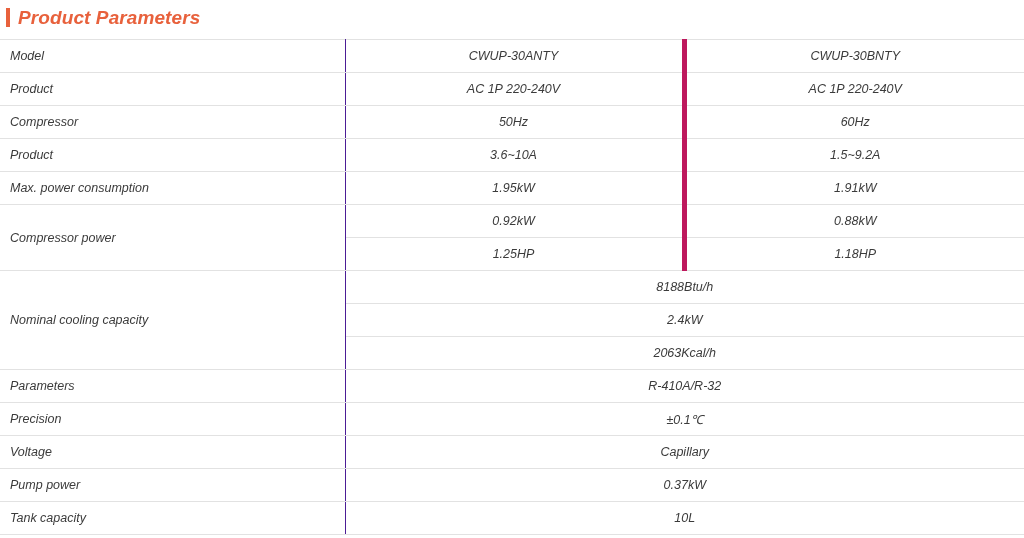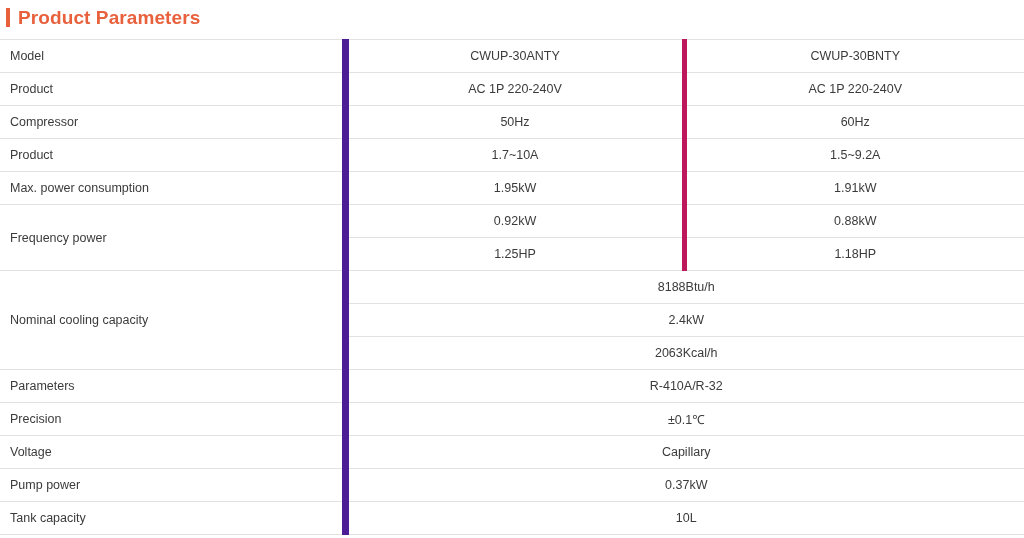--- a/index.html
+++ b/index.html
@@ -13,20 +13,21 @@
     font-family: "Liberation Sans", sans-serif;
     color: #333333;
     overflow: hidden;
   }
 
   .page {
     width: 922px;
     height: 538px;
     position: relative;
     box-sizing: border-box;
+    font-style: italic;
   }
 
   
   .title-row {
     display: flex;
     align-items: center;
     padding: 4px 0 0 6px;
     height: 30px;
     box-sizing: border-box;
   }
@@ -63,21 +64,21 @@
     border-right: none;
     height: 32px;
     padding: 0;
     vertical-align: middle;
     color: #3b3b3b;
     font-size: 12.5px;
   }
   .spec-table td.label {
     text-align: left;
     padding-left: 10px;
-    border-right: 7px solid #4c1d95;
+    border-right: 1px solid #4c1d95;
   }
   .spec-table td.val {
     text-align: center;
     border-right: 5px solid #be185d;
   }
   .spec-table td.val.last {
     border-right: none;
   }
   .spec-table tr:first-child td {
     border-top: 1px solid #e2e2e2;
@@ -110,30 +111,30 @@
         <td class="val">AC 1P 220-240V</td>
         <td class="val last">AC 1P 220-240V</td>
       </tr>
       <tr>
         <td class="label">Compressor</td>
         <td class="val">50Hz</td>
         <td class="val last">60Hz</td>
       </tr>
       <tr>
         <td class="label">Product</td>
-        <td class="val">1.7~10A</td>
+        <td class="val">3.6~10A</td>
         <td class="val last">1.5~9.2A</td>
       </tr>
       <tr>
         <td class="label">Max. power consumption</td>
         <td class="val">1.95kW</td>
         <td class="val last">1.91kW</td>
       </tr>
       <tr>
-        <td class="label" rowspan="2">Frequency power</td>
+        <td class="label" rowspan="2">Compressor power</td>
         <td class="val">0.92kW</td>
         <td class="val last">0.88kW</td>
       </tr>
       <tr>
         <td class="val">1.25HP</td>
         <td class="val last">1.18HP</td>
       </tr>
       <tr>
         <td class="label" rowspan="3">Nominal cooling capacity</td>
         <td class="val last" colspan="2">8188Btu/h</td>

